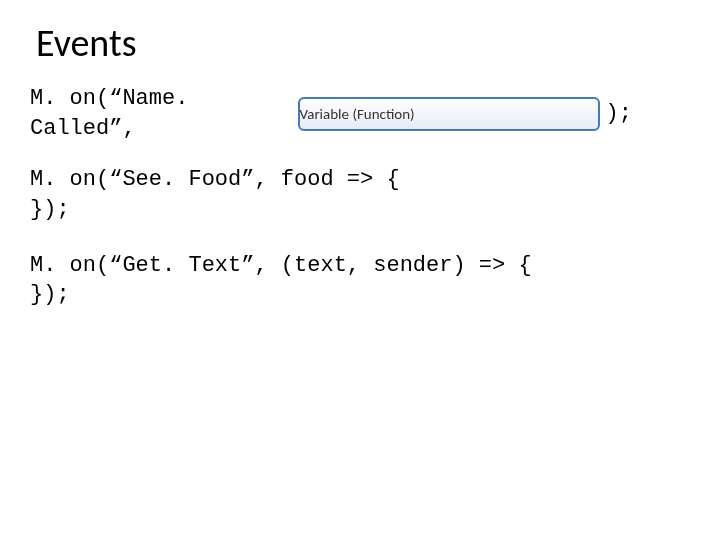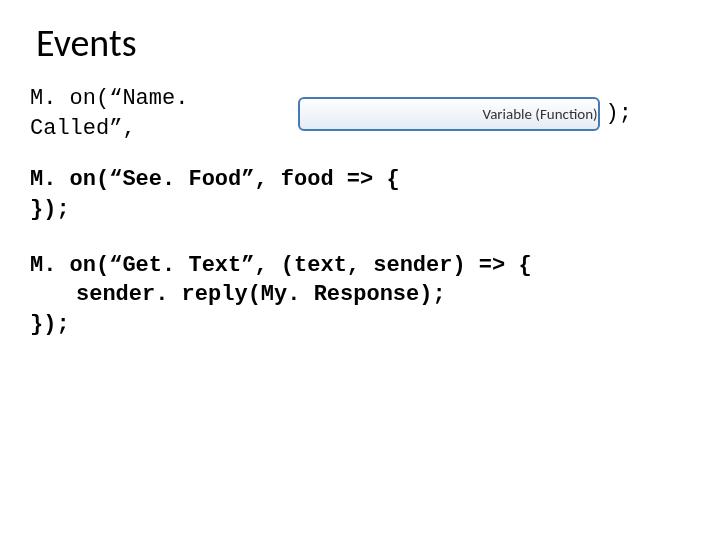--- a/index.html
+++ b/index.html
@@ -1,27 +1,27 @@
 <!DOCTYPE html>
 <html><head>
 <meta charset="utf-8">
 <style>
   * { margin: 0; padding: 0; box-sizing: border-box; }
   html, body { width: 720px; height: 540px; background: #fff; font-family: Calibri, Arial, sans-serif; }
   .slide { width: 662px; height: 540px; position: relative; padding: 20px 30px; }
   .title { font-size: 38px; font-weight: 400; color: #000; margin-bottom: 18px; padding-left: 6px; }
   .content { font-size: 22px; line-height: 1.35; color: #000; }
-  .code { font-family: Consolas, "Courier New", monospace; white-space: pre; font-weight: bold; }
+  .code { font-family: Consolas, "Courier New", monospace; white-space: pre; }
   .line1-wrap { display: flex; align-items: center; gap: 6px; margin-bottom: 22px; }
   .line1-left { font-family: Consolas, "Courier New", monospace; font-size: 22px; }
   .line1-right { font-family: Consolas, "Courier New", monospace; font-size: 22px; }
   .badge {
     display: inline-flex;
     align-items: center;
-    justify-content: flex-end;
+    justify-content: flex-start;
     width: 320px;
     height: 34px;
     border: 2px solid #4679b6;
     border-radius: 6px;
     background: linear-gradient(to bottom, #fefefe 0%, #f1f4f9 55%, #e5ecf5 100%);
     font-family: Calibri, Arial, sans-serif;
     font-size: 15px;
     color: #333;
     position: relative;
   }
@@ -43,17 +43,17 @@
       <span class="badge">
         <span>Variable (Function)</span>
       </span>
       <span class="line1-right">);</span>
     </div>
 
     <div class="block2 code"><span>M. on(“See. Food”, food =&gt; {</span>
 <span>});</span></div>
 
     <div class="block3 code"><span>M. on(“Get. Text”, (text, sender) =&gt; {</span>
-<span class="indent">sender. reply(My. Response);</span><span>});</span></div>
+<span>});</span></div>
 
   </div>
 
 </div>
 
 </body></html>

